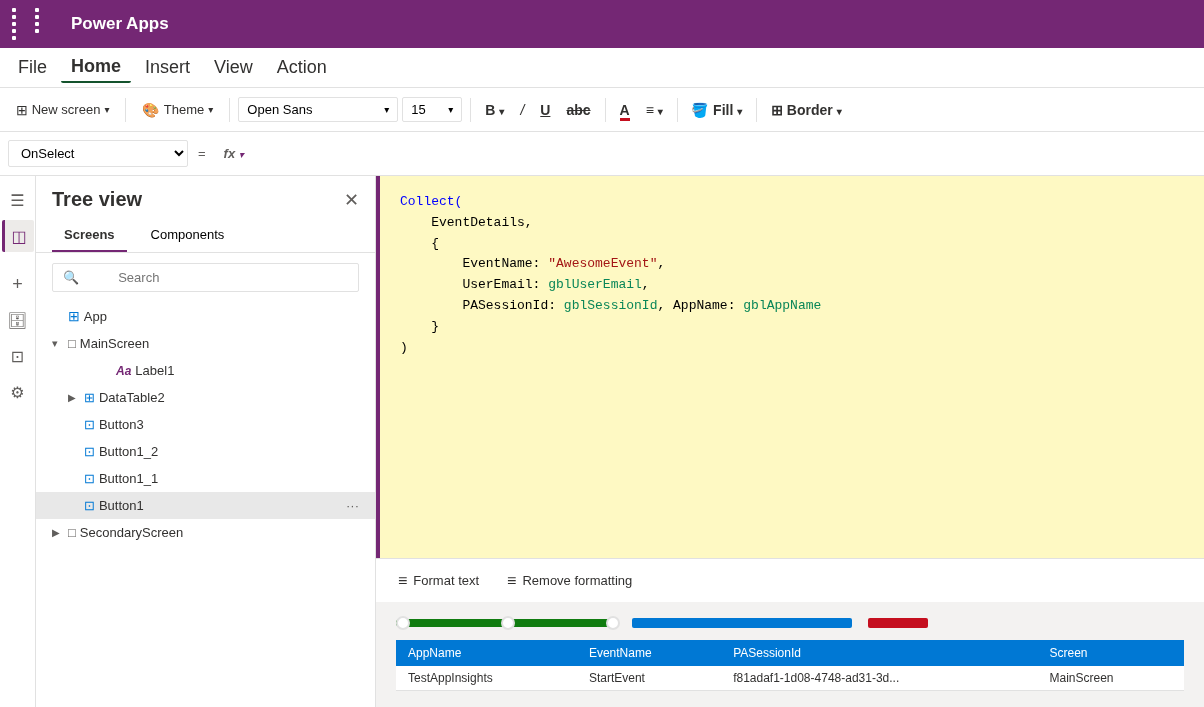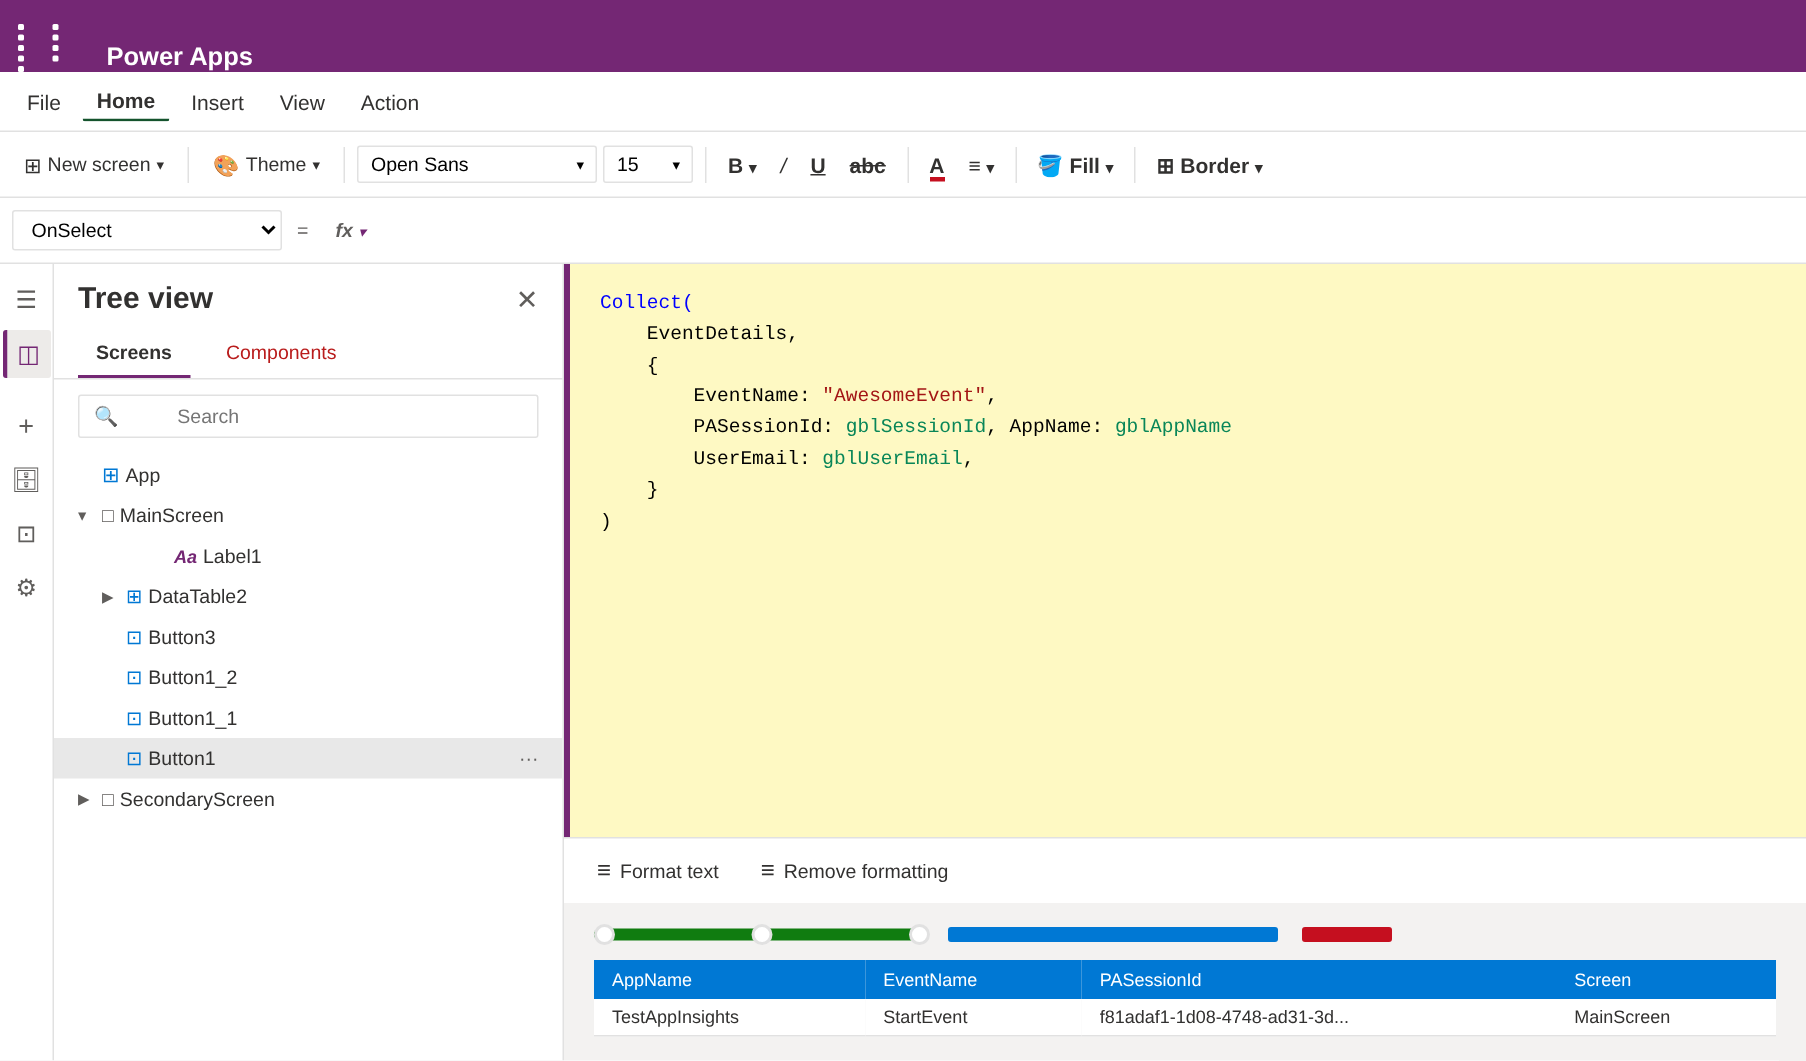--- a/index.html
+++ b/index.html
@@ -3,42 +3,42 @@
   <meta charset="utf-8">
   <style>
     * { box-sizing: border-box; margin: 0; padding: 0; }
     body { font-family: 'Segoe UI', sans-serif; font-size: 13px; background: #f3f2f1; overflow: hidden; }
 
     
     .top-bar {
       background: #742774;
       height: 48px;
       display: flex;
-      align-items: flex-end;
+      align-items: center;
       padding: 0 12px;
       gap: 12px;
       color: white;
     }
     .top-bar-grid { display: grid; grid-template-columns: 20px 20px; gap: 3px; }
     .top-bar-grid span { width: 4px; height: 4px; background: white; border-radius: 1px; display: block; }
 
     
     .menu-bar {
       background: white;
       height: 40px;
       display: flex;
       align-items: center;
       padding: 0 8px;
       border-bottom: 1px solid #e1e1e1;
       gap: 4px;
     }
     .menu-item {
       padding: 4px 10px;
       cursor: pointer;
-      font-size: 14px;
+      font-size: 18px;
       color: #323130;
       border-radius: 2px;
     }
     .menu-item.active { font-weight: 700; border-bottom: 2px solid #14532d; }
 
     
     .toolbar {
       background: white;
       height: 44px;
       display: flex;
@@ -163,21 +163,21 @@
     .tree-tabs {
       display: flex;
       padding: 0 16px;
       gap: 12px;
       border-bottom: 1px solid #e1e1e1;
     }
     .tree-tab {
       padding: 8px 12px;
       cursor: pointer;
       font-size: 13px;
-      color: #b91c1c;
+      color: #000000;
       border-bottom: 2px solid transparent;
     }
     .tree-tab.active {
       color: #323130;
       font-weight: 600;
       border-bottom: 2px solid #742774;
     }
     .tree-search {
       margin: 10px 16px;
       display: flex;
@@ -482,22 +482,22 @@
     </div>
   </div>
 
   <div class="code-panel">
 
     <div class="code-editor">
       <span class="code-line"><span class="code-keyword">Collect(</span></span>
       <span class="code-line"><span class="code-default">&nbsp;&nbsp;&nbsp;&nbsp;EventDetails,</span></span>
       <span class="code-line"><span class="code-default">&nbsp;&nbsp;&nbsp;&nbsp;{</span></span>
       <span class="code-line"><span class="code-default">&nbsp;&nbsp;&nbsp;&nbsp;&nbsp;&nbsp;&nbsp;&nbsp;EventName: </span><span class="code-string">"AwesomeEvent"</span><span class="code-default">,</span></span>
+      <span class="code-line"><span class="code-default">&nbsp;&nbsp;&nbsp;&nbsp;&nbsp;&nbsp;&nbsp;&nbsp;UserEmail: </span><span class="code-var">gblUserEmail</span><span class="code-default">,</span></span>
       <span class="code-line"><span class="code-default">&nbsp;&nbsp;&nbsp;&nbsp;&nbsp;&nbsp;&nbsp;&nbsp;PASessionId: </span><span class="code-var">gblSessionId</span><span class="code-default">, AppName: </span><span class="code-var">gblAppName</span></span>
-      <span class="code-line"><span class="code-default">&nbsp;&nbsp;&nbsp;&nbsp;&nbsp;&nbsp;&nbsp;&nbsp;UserEmail: </span><span class="code-var">gblUserEmail</span><span class="code-default">,</span></span>
       <span class="code-line"><span class="code-default">&nbsp;&nbsp;&nbsp;&nbsp;}</span></span>
       <span class="code-line"><span class="code-default">)</span></span>
     </div>
 
     <div class="format-bar">
       <div class="format-btn">
         <span style="font-size:16px;">≡</span>
         <span>Format text</span>
       </div>
       <div class="format-btn">

